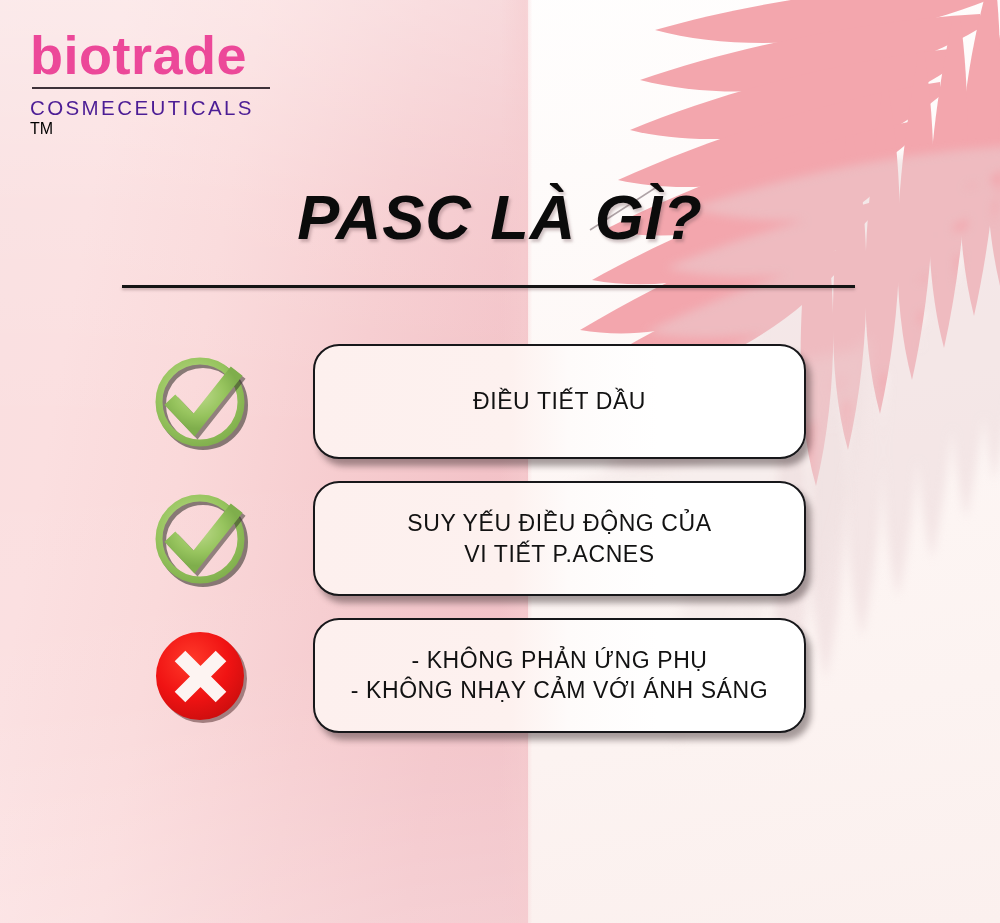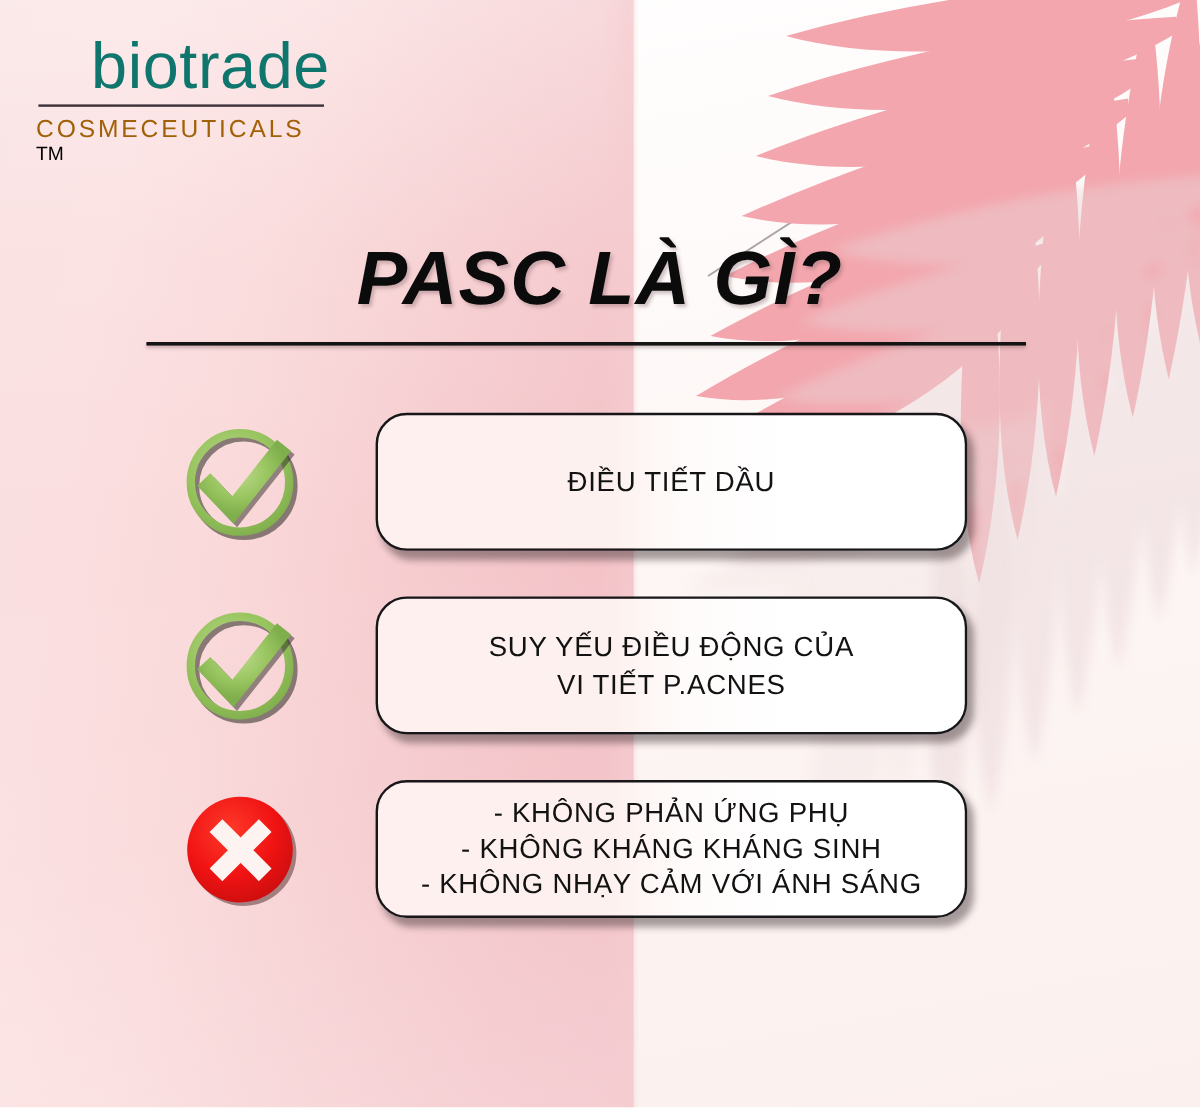--- a/index.html
+++ b/index.html
@@ -107,57 +107,55 @@
   .logo {
     position: absolute;
     left: 30px;
     top: 28px;
     width: 245px;
   }
   .logo-word {
     font-size: 54px;
     letter-spacing: .5px;
     line-height: 1;
-    color: #0f766e;
-    font-weight: 400;
+    color: #ec4899;
+    font-weight: 700;
     position: relative;
     display: block;
-    text-align: right;
   }
   .logo-rule {
     width: 238px;
     height: 2px;
     background: #3d3139;
     margin: 5px 0 7px 2px;
   }
   .logo-sub {
     font-size: 20.5px;
     letter-spacing: 2.4px;
-    color: #a16207;
+    color: #4c1d95;
     font-weight: 400;
     white-space: nowrap;
     position: relative;
     display: block;
   }
 
   
   .title {
     position: absolute;
     left: 0;
     top: 181px;
     width: 1000px;
     text-align: center;
     font-size: 63px;
     font-weight: 700;
     font-style: italic;
     letter-spacing: 1px;
     color: #0b0b0b;
     text-shadow: 2px 3px 3px rgba(120, 90, 95, .35);
     white-space: nowrap;
-    margin-top: 15px;
   }
 
   .divider {
     position: absolute;
     left: 122px;
     top: 285px;
     width: 733px;
     height: 3px;
     background: #141414;
     box-shadow: 0 2px 3px rgba(100, 70, 75, .35);
@@ -166,21 +164,21 @@
   
   .rows {
     position: absolute;
     left: 0;
     top: 344px;
     width: 1000px;
   }
   .row {
     position: relative;
     height: 115px;
-    margin-bottom: 38px;
+    margin-bottom: 22px;
   }
   .row:last-child { margin-bottom: 0; }
 
   .icon-slot {
     position: absolute;
     left: 150px;
     top: 50%;
     transform: translateY(-50%);
     width: 102px;
     height: 102px;
@@ -349,20 +347,19 @@
             </radialGradient>
           </defs>
           <circle cx="53" cy="54" r="44" fill="#3a1414" opacity=".45"></circle>
           <circle cx="50" cy="51" r="44" fill="url(#g2)"></circle>
           <path d="M30 31 L71 72 M71 31 L30 72" stroke="#fdf4f2" stroke-width="15" stroke-linecap="butt" fill="none"></path>
         </svg>
       </div>
       <div class="pill">
         <div class="pill-text">
           <span class="ln">- KHÔNG PHẢN ỨNG PHỤ</span>
-          <span class="ln">- KHÔNG KHÁNG KHÁNG SINH</span>
           <span class="ln">- KHÔNG NHẠY CẢM VỚI ÁNH SÁNG</span>
         </div>
       </div>
     </div>
 
   </div>
 </div>
 
 </body></html>

